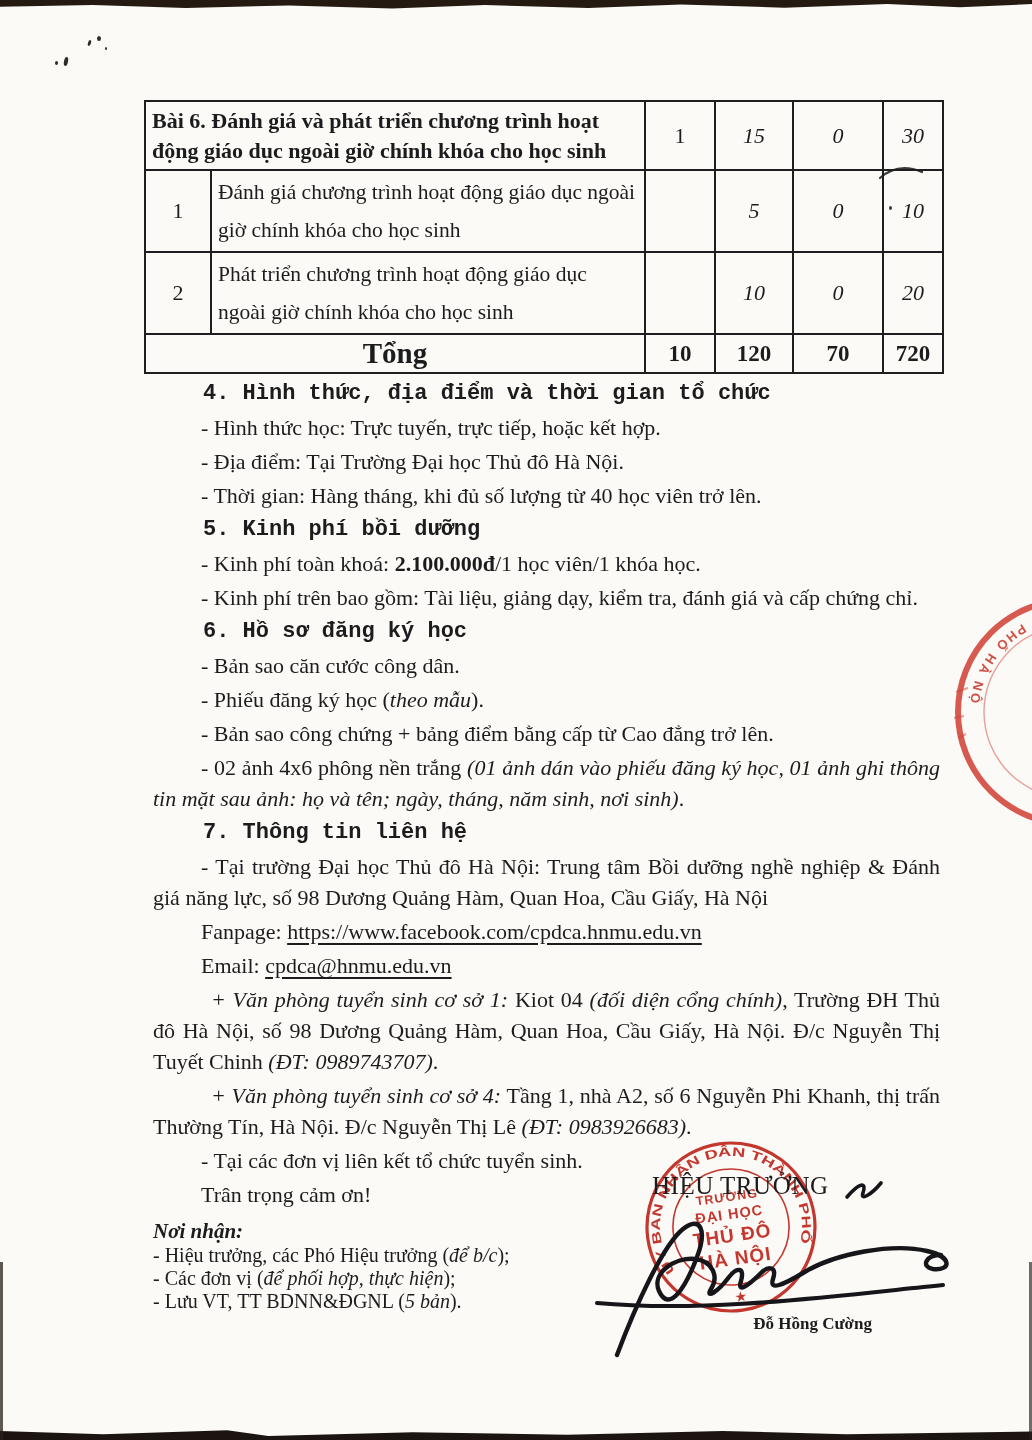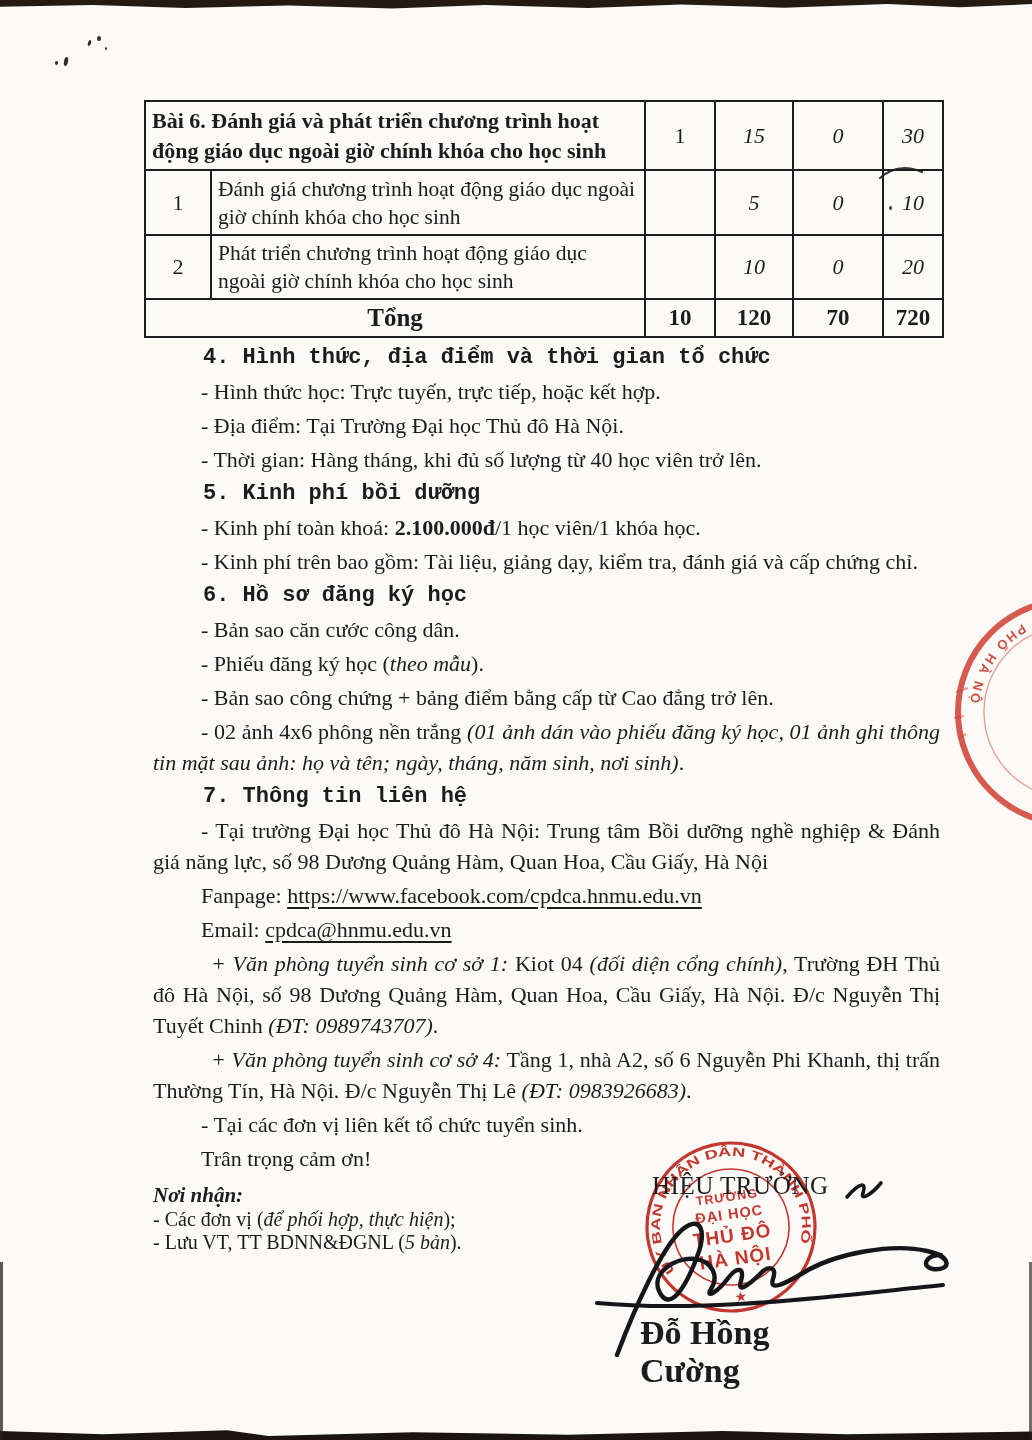--- a/index.html
+++ b/index.html
@@ -19,24 +19,24 @@
   .speck { position:absolute; background:#2e2c2a; border-radius:50%; }
 
   
   .content { position:absolute; left:0; top:0; width:100%; box-sizing:border-box;
     padding:100px 112px 0 133px; font-size:22px;margin-left:20px; }
 
   
   table.course { border-collapse:collapse; table-layout:fixed; width:798px; margin-left:-9px; }
   table.course td { border:2px solid #1e1e20; padding:2px 6px; vertical-align:middle; overflow:hidden; }
   td.ttl { font-weight:bold; font-size:22px; line-height:30px; padding:4px 6px 4px 9px; }
-  td.rowttl { font-size:21.5px; line-height:28px; padding:2px 8px 2px 11px; }
+  td.rowttl { font-size:21.5px; line-height:38px; padding:2px 8px 2px 11px; }
   td.num { text-align:center; font-size:22px; }
   td.ital { font-style:italic; }
-  td.totlbl { text-align:center; font-weight:bold; font-size:25px; }
+  td.totlbl { text-align:center; font-weight:bold; font-size:29px; }
   td.totval { text-align:center; font-weight:bold; font-size:23px; }
   tr.hdr td { height:63px; }
   tr.r1 td { height:59px; }
   tr.r2 td { height:58px; }
   tr.tot td { height:32px; }
 
   
   .body-text { margin-top:4px; }
   p.line { margin:0 0 3px; line-height:31px; text-indent:48px; text-align:justify; }
   p.h { font-weight:bold; margin:2px 0 3px; line-height:31px; text-indent:50px; text-align:left;font-family:Liberation Mono, monospace; }
@@ -49,22 +49,22 @@
   .recipients { margin-top:9px; width:470px; }
   .nn-title { font-weight:bold; font-style:italic; font-size:21px; line-height:25px; margin:0; }
   .nn-line { font-size:20px; line-height:23px; margin:0; text-align:left; }
 
   
   .stamp-main { position:absolute; left:642px; top:1138px; width:178px; height:178px;
     transform:rotate(-8deg); opacity:.92; }
   .edge-stamp { position:absolute; right:0; top:588px; width:84px; height:252px; }
   .hieu-truong { position:absolute; left:652px; top:1172px; width:216px; 
     font-weight:normal; font-size:25px; letter-spacing:.5px; }
-  .signer-name { position:absolute; left:640px; top:1314px; width:232px; text-align:left;
-    font-weight:bold; font-size:34px; }
+  .signer-name { position:absolute; left:640px; top:1314px; width:232px; text-align:right;
+    font-weight:bold; font-size:17px; }
   .sig-svg { position:absolute; left:575px; top:1155px; }
   .curve-mark { position:absolute; left:878px; top:162px; }
   .dot-mark { position:absolute; left:889px; top:206px; width:3px; height:4px; background:#3b3b3b; border-radius:50%; }
 </style>
 </head>
 <body>
 
 <div class="page">
 
   <div class="edge-top"></div>
@@ -152,20 +152,21 @@
       <p class="line vp"><span class="it">+ Văn phòng tuyển sinh cơ sở 1:</span><span> Kiot 04 </span><span class="it">(đối diện cổng chính)</span><span>, Trường ĐH Thủ đô Hà Nội, số 98 Dương Quảng Hàm, Quan Hoa, Cầu Giấy, Hà Nội. Đ/c Nguyễn Thị Tuyết Chinh </span><span class="it">(ĐT: 0989743707)</span><span>.</span></p>
 
       <p class="line vp"><span class="it">+ Văn phòng tuyển sinh cơ sở 4:</span><span> Tầng 1, nhà A2, số 6 Nguyễn Phi Khanh, thị trấn Thường Tín, Hà Nội. Đ/c Nguyễn Thị Lê </span><span class="it">(ĐT: 0983926683)</span><span>.</span></p>
 
       <p class="line">- Tại các đơn vị liên kết tổ chức tuyển sinh.</p>
       <p class="line" style="text-align:left">Trân trọng cảm ơn!</p>
     </div>
 
     <div class="recipients">
       <p class="nn-title">Nơi nhận:</p>
+      <p class="nn-line"><span>- Hiệu trưởng, các Phó Hiệu trưởng (</span><span class="it">để b/c</span><span>);</span></p>
       <p class="nn-line"><span>- Các đơn vị (</span><span class="it">để phối hợp, thực hiện</span><span>);</span></p>
       <p class="nn-line"><span>- Lưu VT, TT BDNN&amp;ĐGNL (</span><span class="it">5 bản</span><span>).</span></p>
     </div>
   </div>
 
   <svg class="edge-stamp" viewBox="0 0 84 252">
     <circle cx="122" cy="124" r="112" fill="none" stroke="#cd3227" stroke-width="6" opacity="0.8"></circle>
     <circle cx="122" cy="124" r="86" fill="none" stroke="#cd3227" stroke-width="1.4" opacity="0.45"></circle>
     <path id="edgeArc" d="M 122,24 A 100,100 0 0 0 122,224" fill="none"></path>
     <text font-size="13" font-weight="bold" fill="#c93227" opacity="0.85" letter-spacing="3" font-family="Liberation Sans, sans-serif">

